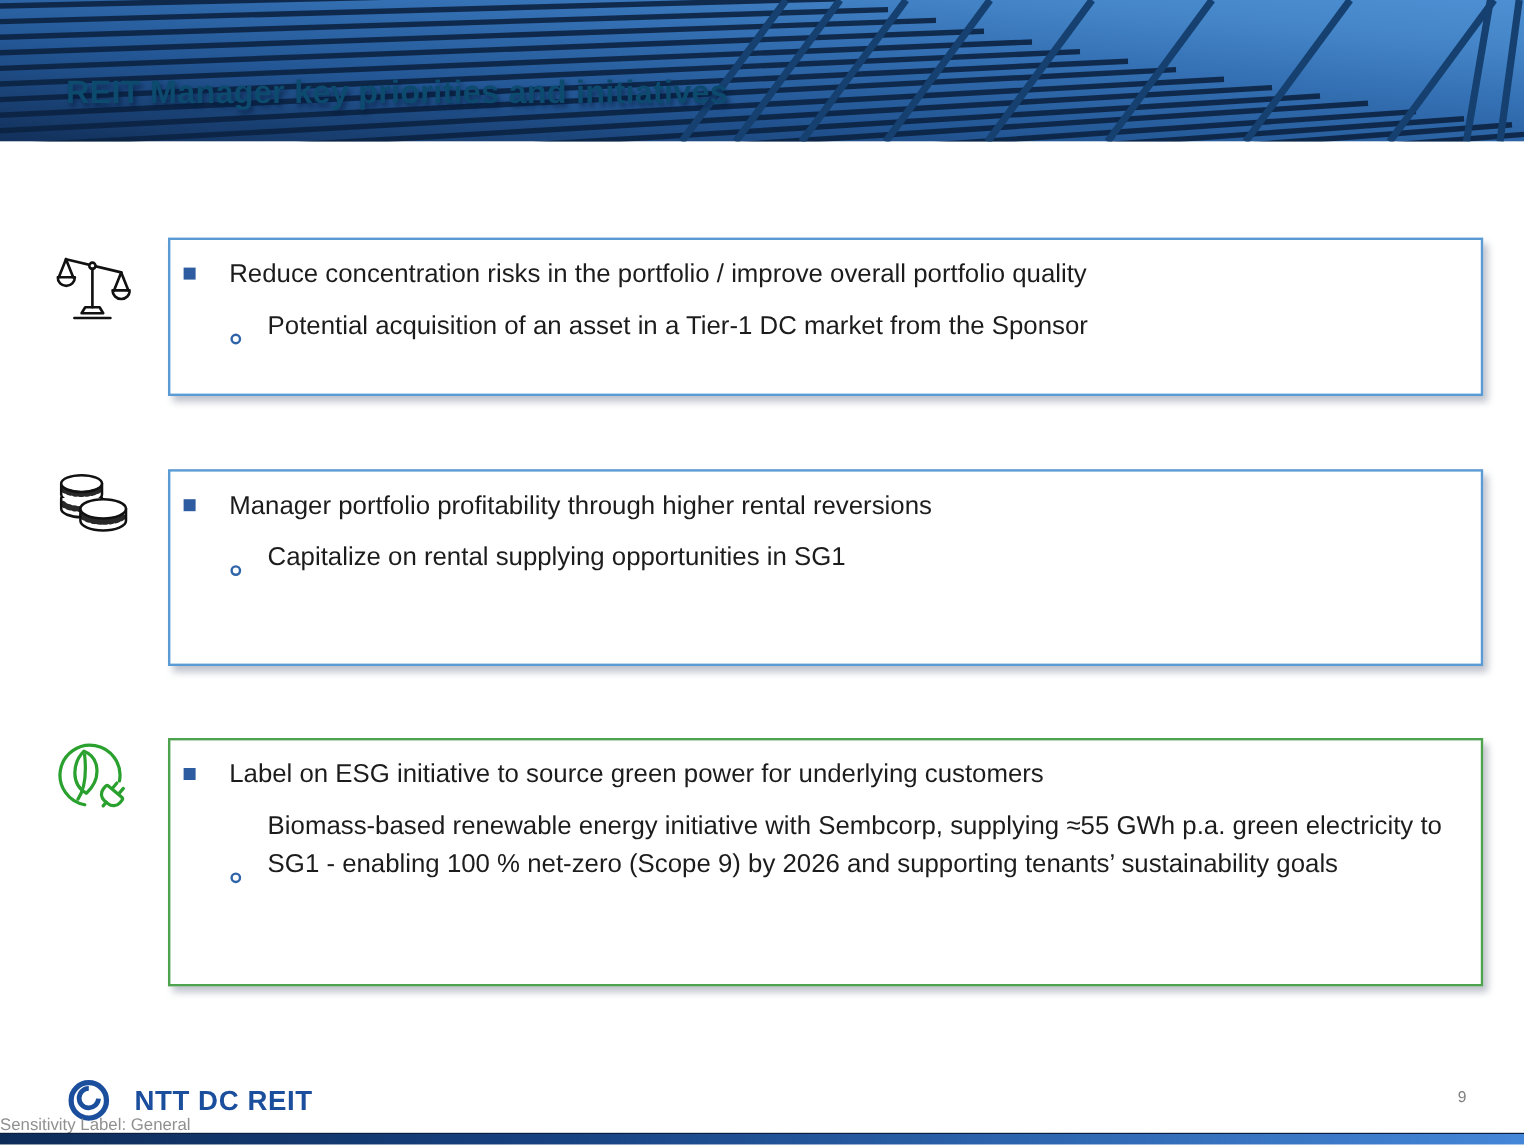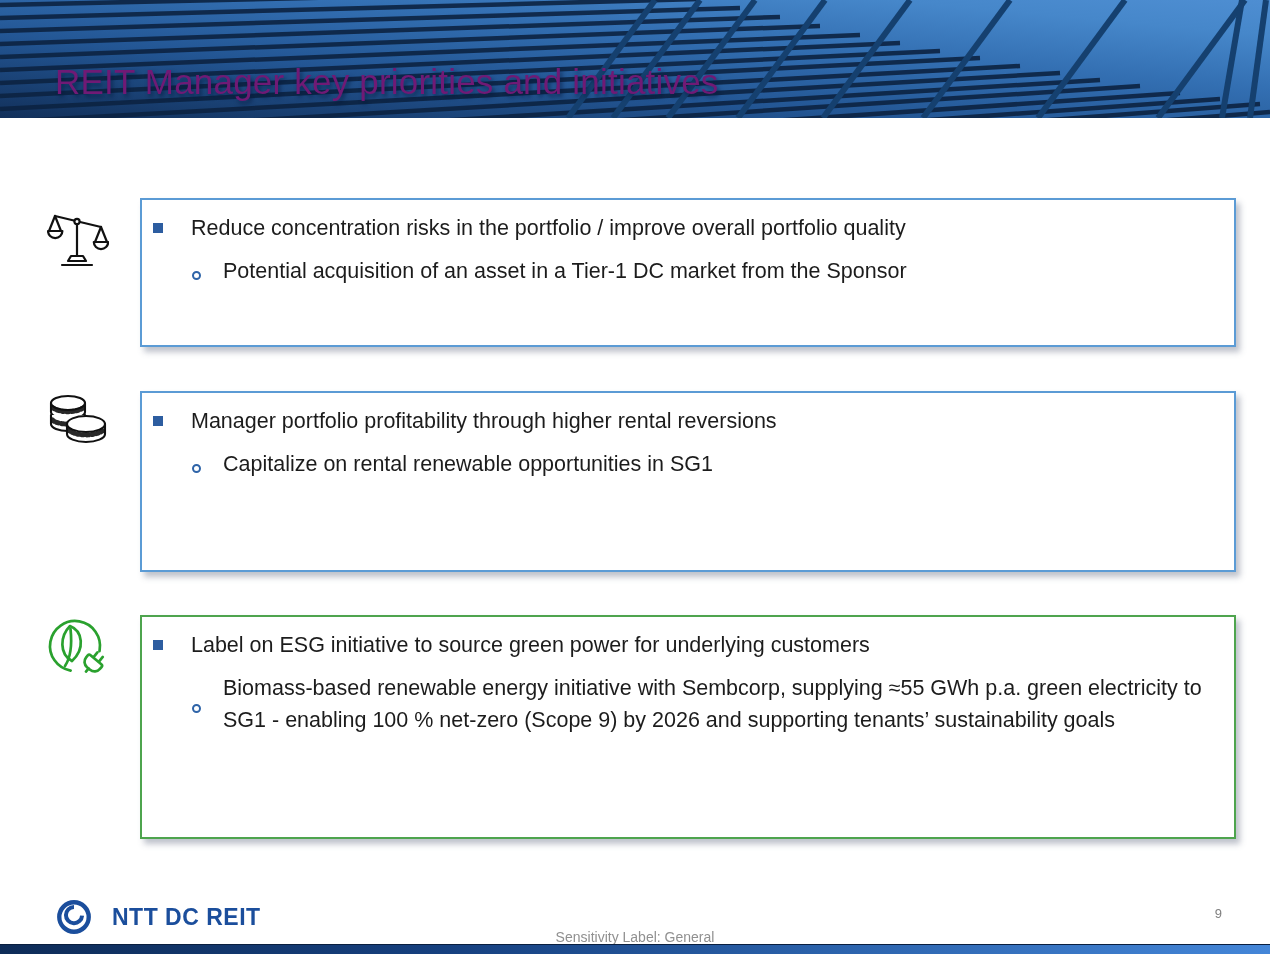--- a/index.html
+++ b/index.html
@@ -5,40 +5,40 @@
   html,body{margin:0;padding:0;background:#e8e8e8;}
   #slide{
     position:relative; width:1270px; height:954px; background:#ffffff;
     font-family:"Liberation Sans", sans-serif; overflow:hidden; margin:0 auto;
   }
   
   #header{position:absolute;left:0;top:0;width:1270px;height:118px;}
   #header svg{display:block;}
   #slide-title{
     position:absolute; left:55px; top:62px; margin:0;
-    font-size:35px; font-weight:normal; color:#701a75; letter-spacing:0.2px;
+    font-size:27px; font-weight:bold; color:#0c4a6e; letter-spacing:0.2px;
     text-shadow:2px 3px 4px rgba(5,25,60,0.65);
     white-space:nowrap;
   }
   
   .row-icon{position:absolute;}
   .priority-box{
     position:absolute; left:140px; width:1068px; background:#ffffff;
     border:2px solid #5b9bd5; box-shadow:4px 5px 6px rgba(110,120,140,0.45);
-    padding:13px 14px 17px 10px; box-sizing:content-box;
+    padding:13px 14px 0 10px; box-sizing:content-box;
   }
   .priority-box.green{border-color:#4ea44e;}
   .bullet-row{display:flex; align-items:flex-start;}
   .bullet-square{
     flex:0 0 auto; width:10px; height:10px; background:#2d5da0; margin:10px 28px 0 1px;
   }
   .bullet-text{
     font-size:21.5px; color:#1c1c1c; line-height:30px;
   }
-  .sub-row{display:flex; align-items:center; margin:12px 0 0 40px;}
+  .sub-row{display:flex; align-items:flex-end; margin:12px 0 0 40px;}
   .bullet-circle{
     flex:0 0 auto; width:9px; height:9px; border:2px solid #2f64a8; border-radius:50%;
     margin:9px 22px 0 0; box-sizing:border-box; background:transparent;
   }
   .sub-text{
     font-size:21.5px; color:#1c1c1c; line-height:32px; max-width:985px;
   }
   #box-1{top:198px; height:115px;}
   #box-2{top:391px; height:147px;}
   #box-3{top:615px; height:190px;}
@@ -48,21 +48,21 @@
   
   #logo{position:absolute; left:55px; top:898px; display:flex; align-items:center;}
   #logo-text{
     margin-left:19px; font-size:23px; font-weight:800; color:#1b4e9c;
     letter-spacing:0.5px; white-space:nowrap;
   }
   #page-number{
     position:absolute; right:48px; top:906px; font-size:13px; color:#7f7f7f;
   }
   #sensitivity-label{
-    position:absolute; left:0; width:100%; bottom:9px; text-align:center;
+    position:absolute; left:0; width:100%; bottom:9px; 
     font-size:14px; color:#909090;
   }
   #footer-bar{
     position:absolute; left:0; bottom:0; width:100%; height:9px;
     background:linear-gradient(90deg,#0e2c58 0%, #16407f 35%, #2b62ab 65%, #4486d8 100%);
     border-top:1px solid #0a1f3f;
   }
 </style>
 </head>
 <body>
@@ -155,21 +155,21 @@
       <path d="M9,15 A17,7 0 0 0 39,15" stroke-dasharray="1.8 3" stroke-width="5" opacity="0.9"></path>
     </svg>
   </div>
   <div class="priority-box" id="box-2">
     <div class="bullet-row">
       <span class="bullet-square"></span>
       <span class="bullet-text">Manager portfolio profitability through higher rental reversions</span>
     </div>
     <div class="sub-row">
       <span class="bullet-circle"></span>
-      <span class="sub-text">Capitalize on rental renewable opportunities in SG1</span>
+      <span class="sub-text">Capitalize on rental supplying opportunities in SG1</span>
     </div>
   </div>
 
   <div class="row-icon" id="icon-3">
     <svg width="64" height="66" viewBox="0 0 64 66" fill="none" stroke="#2aa12e" stroke-width="2.7" stroke-linecap="round" stroke-linejoin="round">
       <circle cx="29" cy="30" r="25" stroke-dasharray="118 40" transform="rotate(100 29 30)"></circle>
       <path d="M26,45 C13,38 14,20 24,10 C37,15 39,33 26,45 Z"></path>
       <path d="M19,50 C25,41 26,27 24.5,13"></path>
       <g transform="rotate(40 48 46)">
         <path d="M41,43 h14 a2,2 0 0 1 2,2 v2.5 a7,7 0 0 1 -7,7 h-4 a7,7 0 0 1 -7,-7 v-2.5 a2,2 0 0 1 2,-2 Z"></path>

